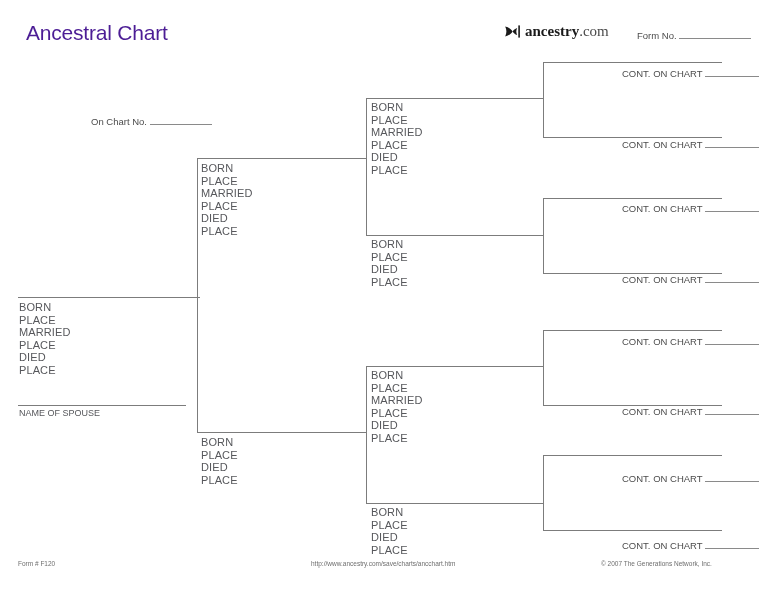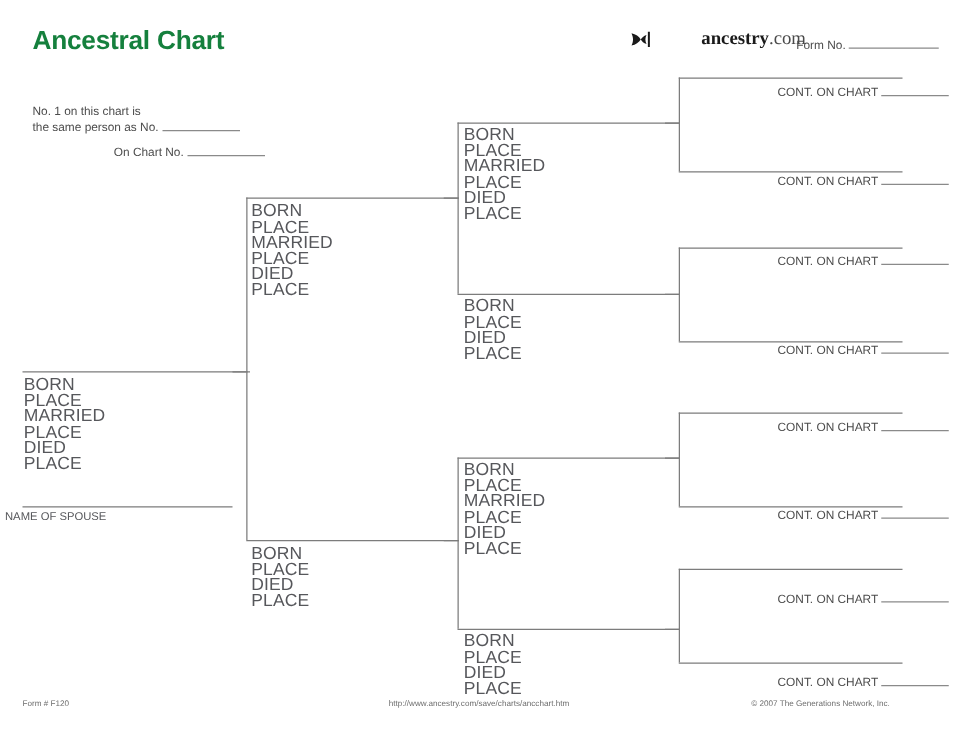--- a/index.html
+++ b/index.html
@@ -19,23 +19,23 @@
     background: #ffffff;
     overflow: hidden;
   }
 
   
   #chart-title {
     position: absolute;
     left: 26px;
     top: 21px;
     font-size: 21px;
-    font-weight: bold;
+    font-weight: normal;
     letter-spacing: -0.2px;
-    color: #15803d;
+    color: #4c1d95;
   }
 
   #brand {
     position: absolute;
     left: 503px;
     top: 22px;
     display: flex;
     align-items: center;
     height: 18px;
   }
@@ -44,21 +44,21 @@
     height: 15px;
     margin-right: 2px;
     display: block;
   }
   #brand-text {
     font-family: "Liberation Serif", serif;
     font-size: 15px;
     color: #1a1a1a;
     white-space: nowrap;
   }
-  #brand-text .b-bold { font-weight: bold; margin-left: 36px; }
+  #brand-text .b-bold { font-weight: bold; }
   #brand-text .b-light { font-weight: normal; color: #4a4a4a; margin-top: 25px; }
 
   #chart-no {
     position: absolute;
     left: 637px;
     top: 30px;
     font-size: 9.5px;
     color: #4c4c4c;
     white-space: nowrap;
   }
@@ -99,21 +99,21 @@
     border-left: 1px solid #7c7c7c;
     width: 0;
   }
   .stub {
     position: absolute;
     border-top: 1px solid #7c7c7c;
     height: 0;
   }
   .fields {
     position: absolute;
-    font-size: 14px;
+    font-size: 11px;
     line-height: 12.6px;
     color: #56575b;
     letter-spacing: 0.1px;
     white-space: nowrap;
   }
   .fields div { height: 12.6px; }
 
   .cont-label {
     position: absolute;
     font-size: 9.5px;
@@ -154,43 +154,36 @@
       <rect x="15.3" y="1.4" width="1.6" height="12.2" fill="#1a1a1a"></rect>
     </svg>
     <span id="brand-text"><span class="b-bold">ancestry</span><span class="b-light">.com</span></span>
   </div>
 
   <div id="chart-no">
     <span>Form No.</span>
     <span class="blank-line" style="width:72px"></span>
   </div>
 
-  <div id="same-person-note">
-    <div>No. 1 on this chart is</div>
-    <div>
-      <span>the same person as No.</span>
-      <span class="blank-line" style="width:62px"></span>
-    </div>
-  </div>
   <div id="on-chart-no">
     <span>On Chart No.</span>
     <span class="blank-line" style="width:62px"></span>
   </div>
 
   <div class="nameline" style="left:18px; top:297px; width:182px;"></div>
   <div class="fields" style="left:19px; top:301px;">
     <div>BORN</div>
     <div>PLACE</div>
     <div>MARRIED</div>
     <div>PLACE</div>
     <div>DIED</div>
     <div>PLACE</div>
   </div>
   <div class="nameline" style="left:18px; top:405px; width:168px;"></div>
-  <div class="spouse-label" style="left:4px; top:408px;">NAME OF SPOUSE</div>
+  <div class="spouse-label" style="left:19px; top:408px;">NAME OF SPOUSE</div>
 
   <div class="stub" style="left:186px; top:297px; width:12px;"></div>
 
   <div class="vline" style="left:197px; top:158px; height:274px;"></div>
 
   <div class="nameline" style="left:197px; top:158px; width:170px;"></div>
   <div class="fields" style="left:201px; top:162px;">
     <div>BORN</div>
     <div>PLACE</div>
     <div>MARRIED</div>

